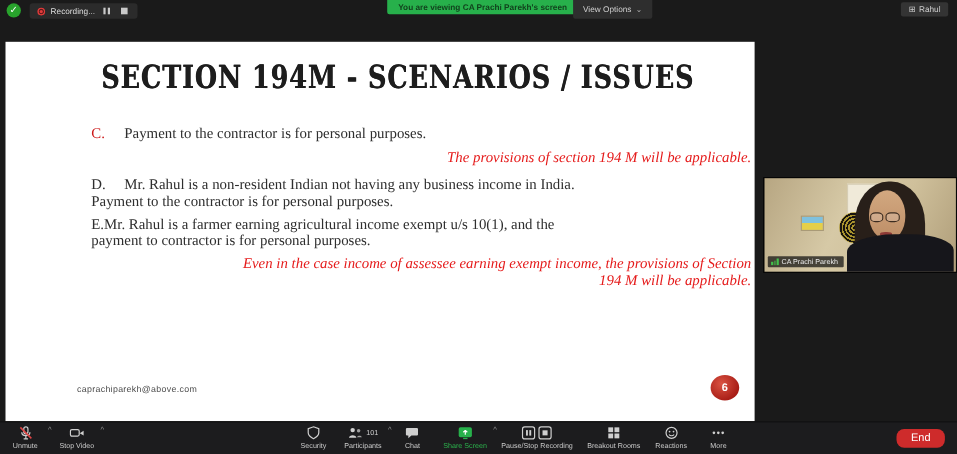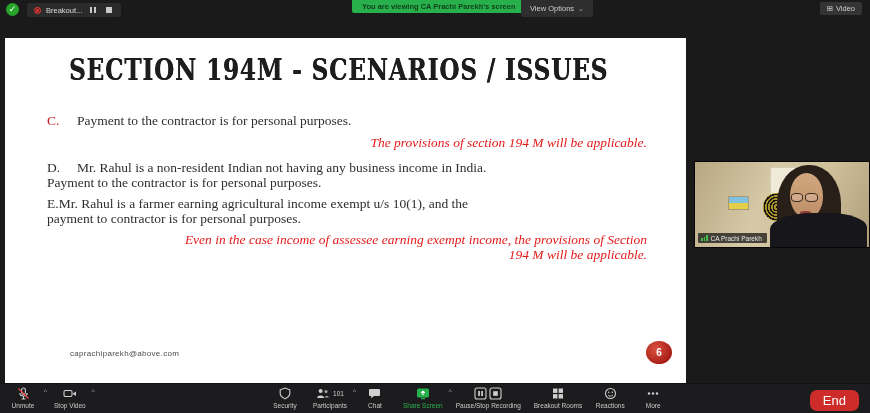--- a/index.html
+++ b/index.html
@@ -18,25 +18,25 @@
   .stop-glyph { width:6px; height:6px; background:#c9c9c9; }
   .viewing-banner { position:absolute; left:352px; top:0; height:13px; background:#27b04b;
     color:#11421d; font-size:7.5px; font-weight:bold; display:flex; align-items:center; padding:0 10px; border-radius:0 0 2px 2px; }
   .view-options { position:absolute; left:521px; top:0; height:17px; background:#2e2e2e; color:#cfcfcf;
     font-size:7.5px; display:flex; align-items:center; gap:4px; padding:0 9px; border-radius:0 0 2px 2px; cursor:pointer; }
   .view-btn { position:absolute; right:8px; top:2px; height:13px; background:#343434; border-radius:2px;
     color:#cfcfcf; font-size:7.5px; display:flex; align-items:center; gap:3px; padding:0 7px; cursor:pointer; }
   .chev { font-size:7px; color:#aaa; }
 
   
-  .slide { position:absolute; left:5px; top:38px; width:681px; height:345px; background:#ffffff; }
+  .slide { position:absolute; left:5px; top:38px; width:681px; height:345px; background:#ffffff;padding-left:23px; }
   .slide-title { margin:15px 0 0 64px; display:inline-block; font-family:"DejaVu Serif", serif; font-weight:bold;
     font-size:29px; color:#1d1d1d; letter-spacing:1px; transform:scaleX(.80); transform-origin:left center; white-space:nowrap;
     text-shadow:.4px 0 #1d1d1d; }
-  .scenarios { margin:27px 0 0 42px; width:600px; font-family:"Liberation Serif", serif; font-size:13.5px;
+  .scenarios { margin:27px 0 0 55px; width:600px; font-family:"Liberation Serif", serif; font-size:13.5px;
     line-height:14.5px; color:#2e2e2e; }
   .scenario { margin-bottom:5px; }
   .q { margin:0 0 7px 0; white-space:pre-wrap; }
   .q-label { display:inline-block; }
   .q-label.wide { min-width:30px; }
   .a { color:#e51a1a; font-style:italic; margin:0 0 11px 0; white-space:pre-wrap;text-align:right; }
   .slide-email { position:absolute; left:65px; bottom:25px; font-size:8px; color:#4c4c4c; letter-spacing:.3px; }
   .page-badge { position:absolute; right:14px; bottom:19px; width:26px; height:23px; border-radius:50%;
     background:radial-gradient(circle at 38% 34%, #da5242, #a81d16 72%); color:#fff; font-size:10px; font-weight:bold;
     display:flex; align-items:center; justify-content:center; }
@@ -68,49 +68,49 @@
   .toolbar { position:absolute; left:0; right:0; bottom:0; height:30px; background:#1c1c1e; border-top:1px solid #111; }
   .tb-left { position:absolute; left:8px; top:3px; display:flex; gap:16px; }
   .tb-center { position:absolute; left:270px; top:3px; display:flex; gap:13px; }
   .tb-item { position:relative; display:flex; flex-direction:column; align-items:center; gap:2px;
     color:#c9c9c9; font-size:6.5px; min-width:30px; cursor:pointer; }
   .tb-item .ic { height:13px; display:flex; align-items:center; justify-content:center; gap:2px; }
   .tb-item.green { color:#2bb34c; }
   .tb-chev { position:absolute; right:-9px; top:1px; font-size:7px; color:#9b9b9b; cursor:pointer; }
   .pcount { font-size:6.5px; color:#cfcfcf; margin-left:1px; }
   .end-btn { position:absolute; right:11px; top:6px; background:#ce2b2b; color:#fff; border:none;
-    font-size:13px; padding:3px 13px; border-radius:7px; cursor:pointer; font-family:"Liberation Sans",sans-serif; }
+    font-size:10px; padding:3px 13px; border-radius:7px; cursor:pointer; font-family:"Liberation Sans",sans-serif; }
 </style>
 </head>
 <body>
 
 <div class="stage">
 
   <div class="shield-badge">✓</div>
   <div class="rec-pill">
     <span class="rec-dot"></span>
-    <span>Breakout...</span>
+    <span>Recording...</span>
     <span class="rec-btn">
         <span class="pause-glyph">
           <i></i>
           <i></i>
         </span>
       </span>
     <span class="rec-btn">
         <span class="stop-glyph"></span>
       </span>
   </div>
   <div class="viewing-banner">You are viewing CA Prachi Parekh's screen</div>
   <div class="view-options">
     <span>View Options</span>
     <span class="chev">⌄</span>
   </div>
   <div class="view-btn">
     <span>⊞</span>
-    <span>Video</span>
+    <span>Rahul</span>
   </div>
 
   <div class="slide">
     <h1 class="slide-title">SECTION 194M - SCENARIOS / ISSUES</h1>
     <div class="scenarios" id="scenarios">
     <div class="scenario">
       <p class="q"><span class="q-label wide" style="color: rgb(204, 22, 22);">C.</span><span class="q-text">Payment to the contractor is for personal purposes.</span></p>
       <p class="a">The provisions of section 194 M will be applicable.</p>
     </div>
 

